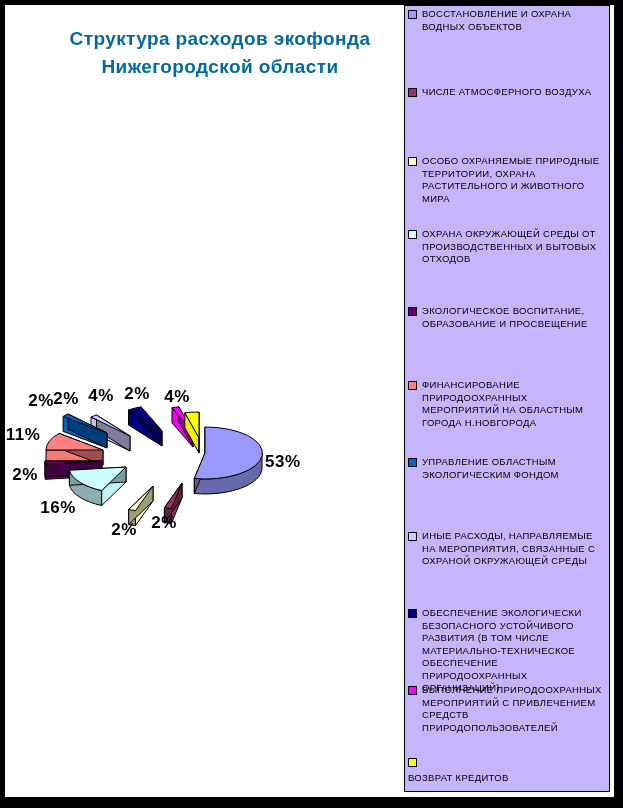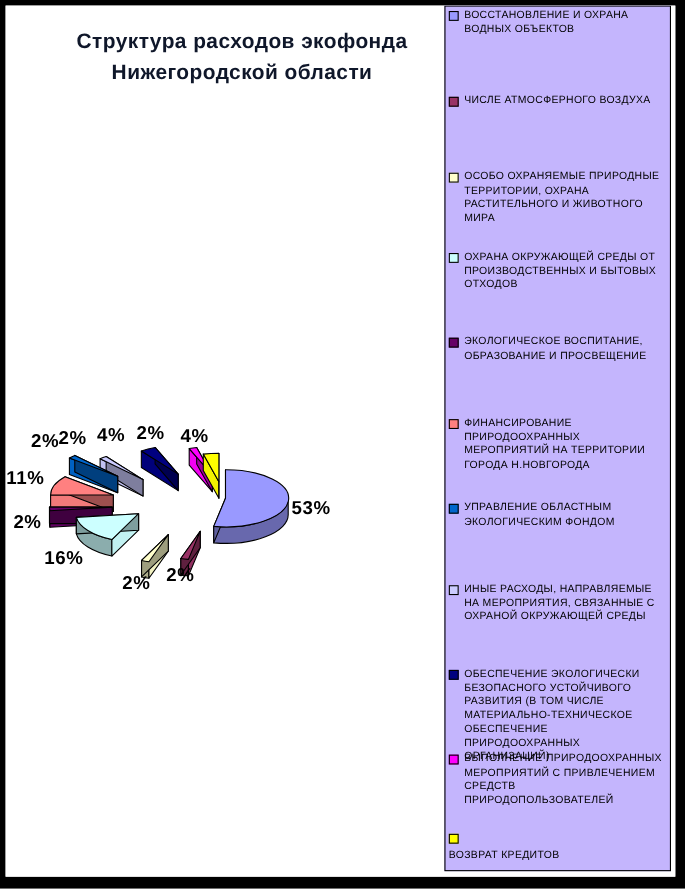--- a/index.html
+++ b/index.html
@@ -5,21 +5,21 @@
   html,body{margin:0;padding:0;background:#ffffff;}
   .frame{
     width:623px;height:808px;box-sizing:border-box;
     border:solid #000;border-width:5px 9px 11px 5px;
     background:#fff;position:relative;overflow:hidden;
     font-family:"Liberation Sans",sans-serif;
   }
   .canvas{position:relative;width:609px;height:792px;background:#fff;}
   .chart-title{
     position:absolute;left:40px;top:20px;width:350px;
-    text-align:center;font-size:19px;font-weight:bold;color:#0f172a;
+    text-align:center;font-size:19px;font-weight:bold;color:#0369a1;
     line-height:28px;letter-spacing:.4px;
   }
   #pie{position:absolute;left:0;top:0;}
   #pie text{font-family:"Liberation Sans",sans-serif;font-size:17px;font-weight:bold;fill:#000;letter-spacing:.5px;}
   #pie path{stroke:#000;stroke-width:1;stroke-linejoin:round;}
   .legend{
     position:absolute;left:399px;top:0;width:206px;height:787px;
     box-sizing:border-box;border:1px solid #000;background:#c4b5fd;
   }
   .legend-item{position:absolute;left:3px;width:198px;display:flex;align-items:flex-start;gap:5px;}
@@ -129,21 +129,21 @@
         <div class="legend-item" style="top: 222px;">
           <span class="swatch" style="background: rgb(204, 255, 255);"></span>
           <span class="legend-label">ОХРАНА ОКРУЖАЮЩЕЙ СРЕДЫ ОТ ПРОИЗВОДСТВЕННЫХ И БЫТОВЫХ ОТХОДОВ</span>
         </div>
         <div class="legend-item" style="top: 299px; justify-content: flex-end;">
           <span class="swatch" style="background: rgb(102, 0, 102);"></span>
           <span class="legend-label">ЭКОЛОГИЧЕСКОЕ ВОСПИТАНИЕ, ОБРАЗОВАНИЕ И ПРОСВЕЩЕНИЕ</span>
         </div>
         <div class="legend-item" style="top: 373px;">
           <span class="swatch" style="background: rgb(255, 128, 128);"></span>
-          <span class="legend-label">ФИНАНСИРОВАНИЕ ПРИРОДООХРАННЫХ МЕРОПРИЯТИЙ НА ТЕРРИТОРИИ ГОРОДА Н.НОВГОРОДА</span>
+          <span class="legend-label">ФИНАНСИРОВАНИЕ ПРИРОДООХРАННЫХ МЕРОПРИЯТИЙ НА ОБЛАСТНЫМ ГОРОДА Н.НОВГОРОДА</span>
         </div>
         <div class="legend-item" style="top: 450px;">
           <span class="swatch" style="background: rgb(0, 102, 204);"></span>
           <span class="legend-label">УПРАВЛЕНИЕ ОБЛАСТНЫМ ЭКОЛОГИЧЕСКИМ ФОНДОМ</span>
         </div>
         <div class="legend-item" style="top: 524px;">
           <span class="swatch" style="background: rgb(204, 204, 255);"></span>
           <span class="legend-label">ИНЫЕ РАСХОДЫ, НАПРАВЛЯЕМЫЕ НА МЕРОПРИЯТИЯ, СВЯЗАННЫЕ С ОХРАНОЙ ОКРУЖАЮЩЕЙ СРЕДЫ</span>
         </div>
         <div class="legend-item" style="top: 601px;">

